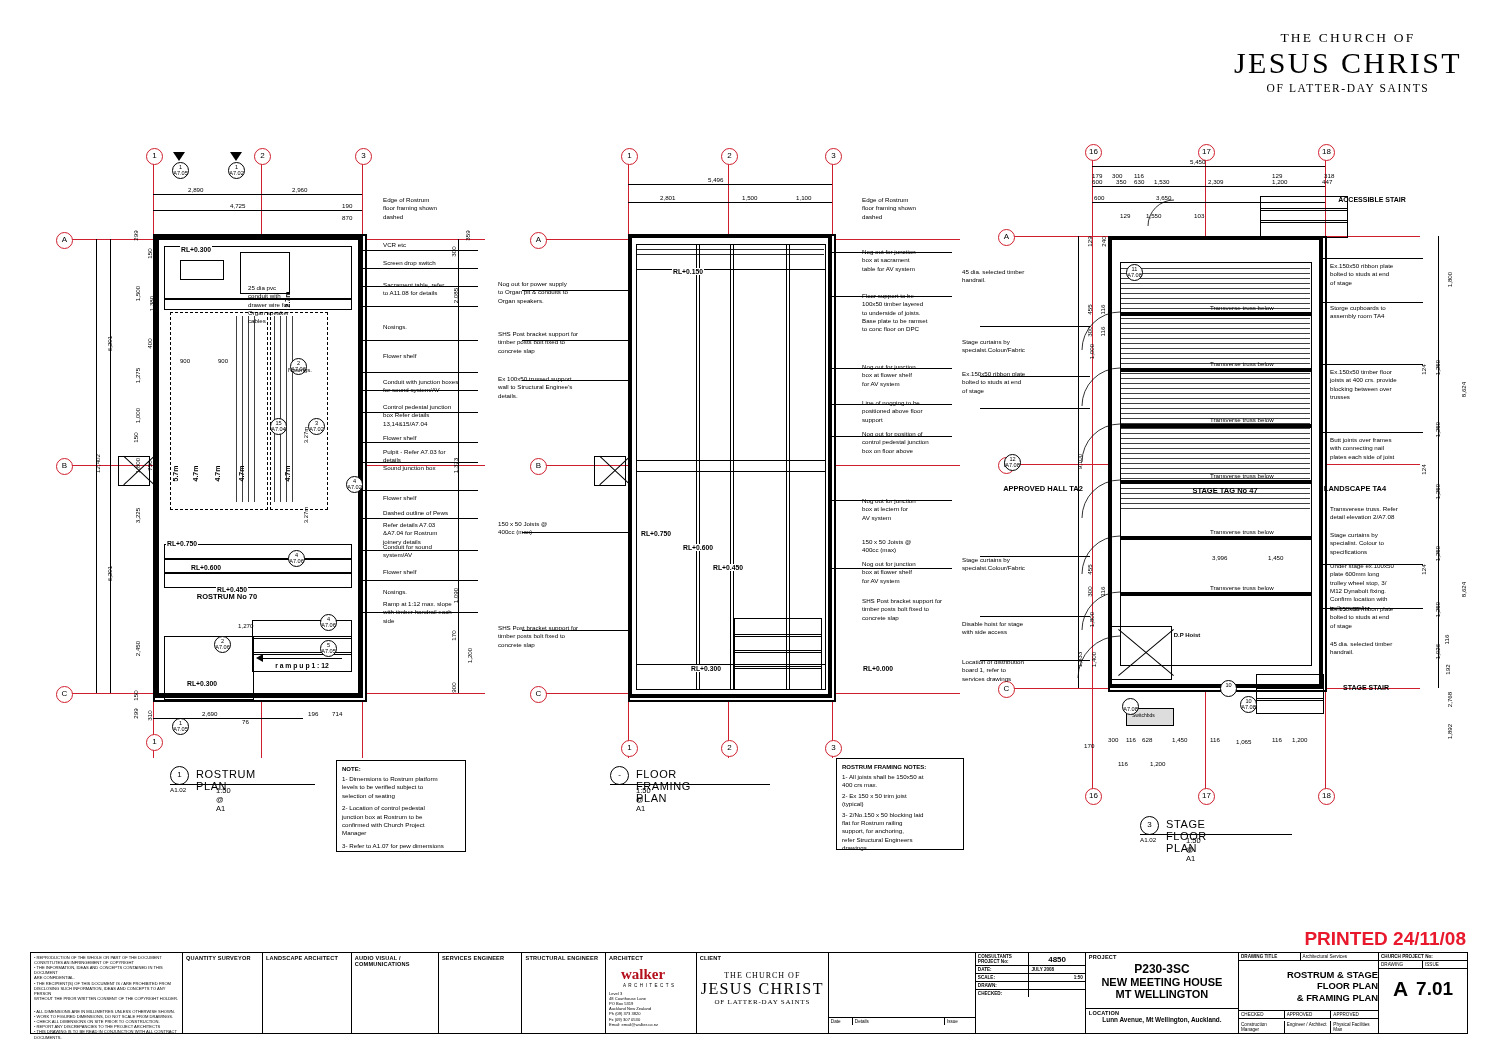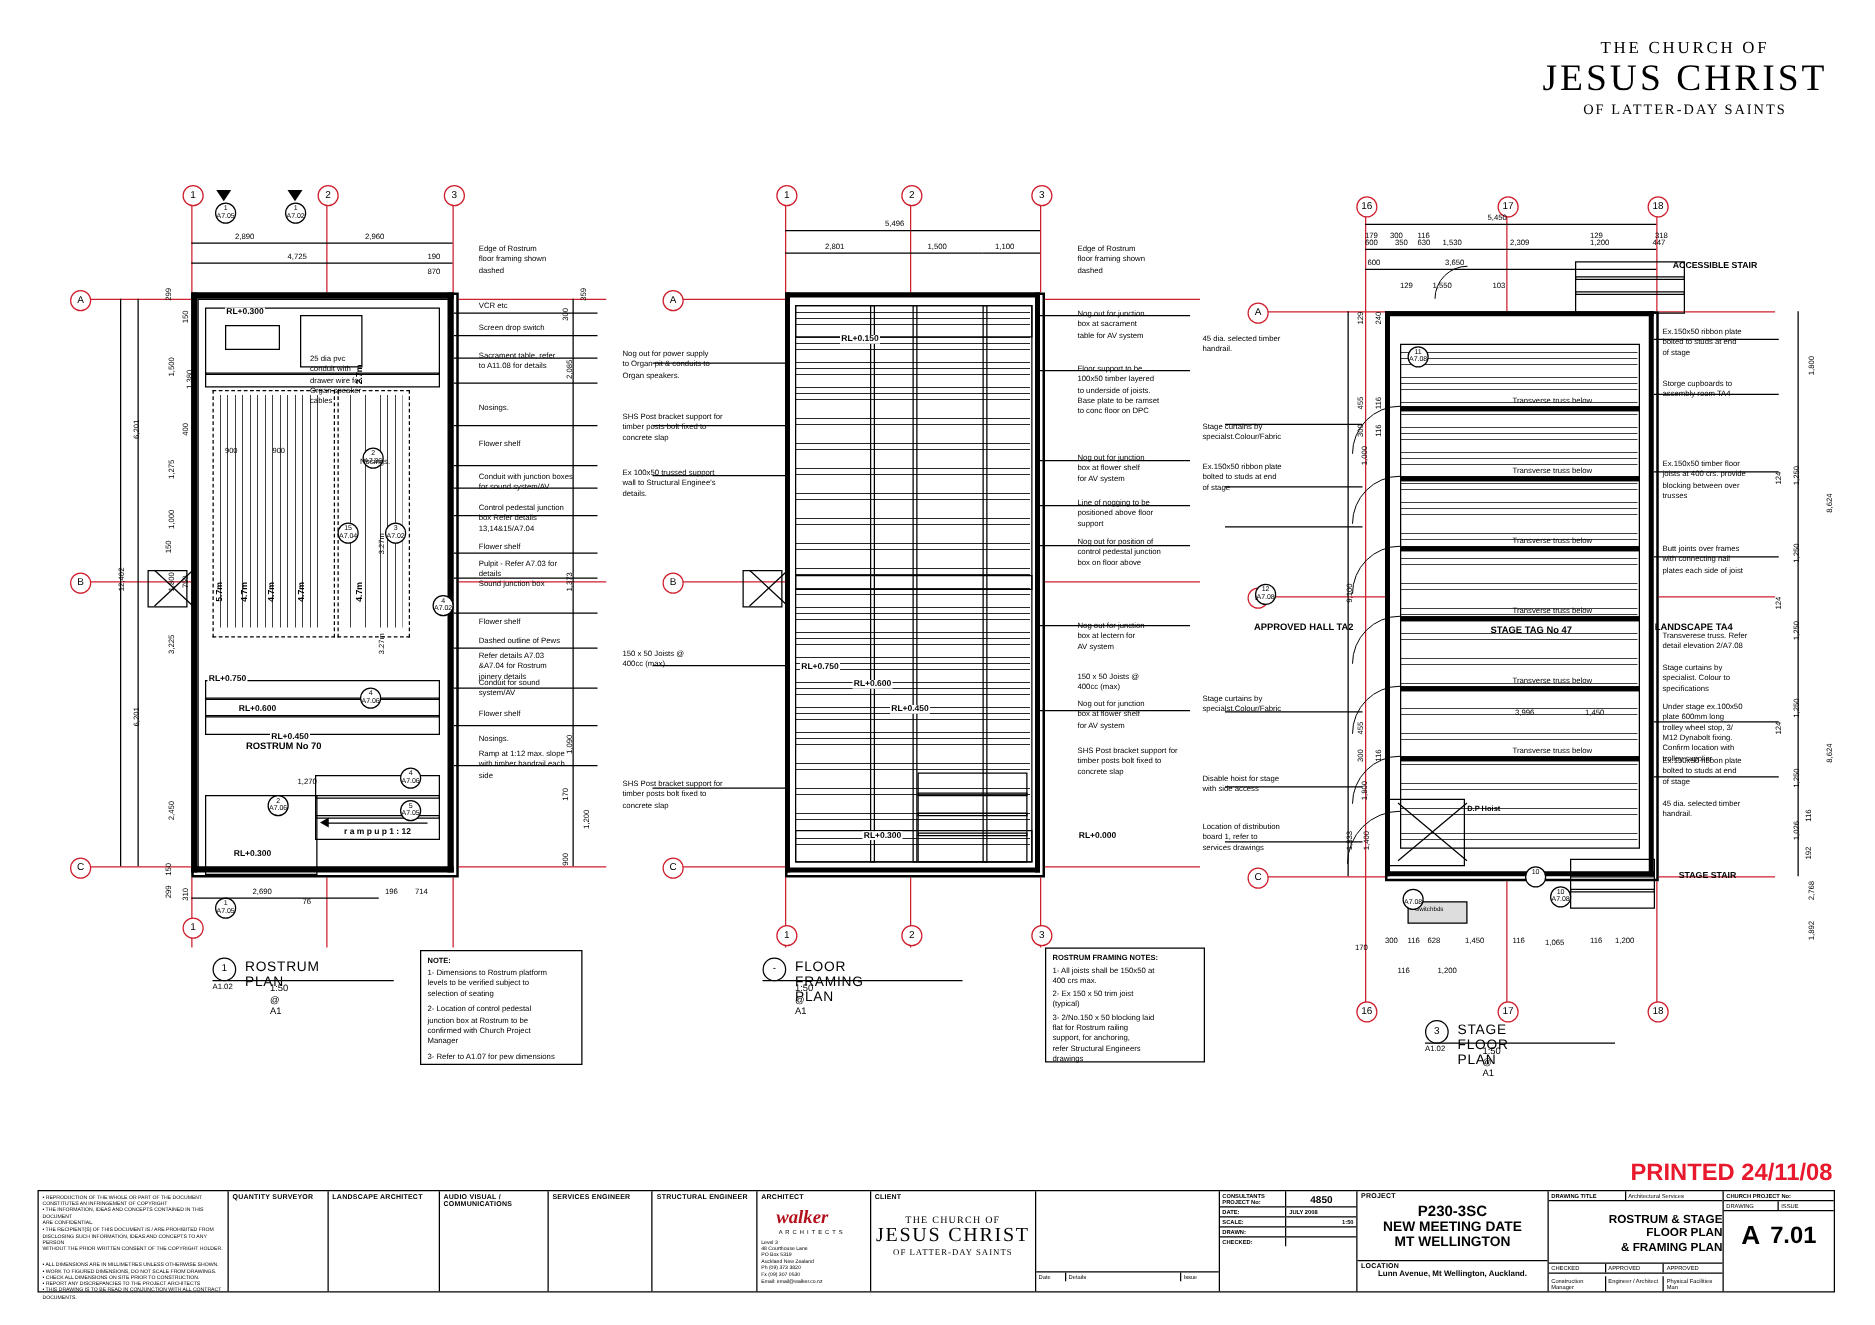--- a/index.html
+++ b/index.html
@@ -416,21 +416,21 @@
        400 crs max.</div>
     <div class="note" style="position:static;margin-top:2px;">2-    Ex 150 x 50 trim joist
        (typical)</div>
     <div class="note" style="position:static;margin-top:2px;">3-    2/No.150 x 50 blocking laid
        flat for Rostrum railing
        support, for anchoring,
        refer Structural Engineers
        drawings</div>
   </div>
 
-  <div class="abs" style="left:1060px;top:149px;width:400px;height:640px;">
+  <div class="abs" style="left:1060px;top:136px;width:400px;height:640px;">
     <div class="gl v" style="left:32px;top:18px;height:640px;"></div>
     <div class="gl v" style="left:145px;top:18px;height:640px;"></div>
     <div class="gl v" style="left:265px;top:18px;height:640px;"></div>
     <div class="gl h" style="left:-60px;top:100px;width:420px;"></div>
     <div class="gl h" style="left:-60px;top:328px;width:420px;"></div>
     <div class="gl h" style="left:-60px;top:552px;width:420px;"></div>
 
     <div class="bubble" style="left:25px;top:8px;">16</div>
     <div class="bubble" style="left:138px;top:8px;">17</div>
     <div class="bubble" style="left:258px;top:8px;">18</div>
@@ -676,21 +676,21 @@
     </div>
     <div class="cell" style="width:92px;">
       <div class="hdr">SERVICES ENGINEER</div>
     </div>
     <div class="cell" style="width:92px;">
       <div class="hdr">STRUCTURAL ENGINEER</div>
     </div>
 
     <div class="cell" style="width:100px;">
       <div class="hdr">ARCHITECT</div>
-      <div class="sig" style="font-size:15px;font-style:italic;font-weight:bold;color:#b3101c;margin:5px 0 0 12px;">walker</div>
+      <div class="sig" style="font-size:15px;font-weight:bold;color:#b3101c;margin:5px 0 0 12px;">walker</div>
       <div style="font-size:4.6px;letter-spacing:.6px;margin-left:14px;">A R C H I T E C T S</div>
       <div class="tbsmall" style="white-space:pre-line;margin-top:3px;">Level 3
 48  Courthouse  Lane
 PO Box 5319
 Auckland  New Zealand
 Ph (09) 373 3820
 Fx (09) 307 0530
 Email:  email@walker.co.nz</div>
     </div>
 
@@ -731,21 +731,21 @@
       <div style="display:flex;">
         <div class="subcell" style="width:54px;font-weight:bold;">CHECKED:</div>
         <div class="subcell" style="width:56px;border-right:0;"></div>
       </div>
     </div>
 
     <div class="cell" style="width:170px;padding:0;">
       <div style="padding:1px 3px;">
         <div class="hdr">PROJECT</div>
         <div style="text-align:center;font-size:12px;font-weight:bold;margin-top:2px;">P230-3SC</div>
-        <div style="text-align:center;font-size:11px;font-weight:bold;white-space:pre-line;line-height:1.12;">NEW MEETING DATE
+        <div style="text-align:center;font-size:11px;font-weight:bold;white-space:pre-line;line-height:1.12;">NEW MEETING HOUSE
 MT WELLINGTON</div>
       </div>
       <div style="border-top:1px solid #000;padding:1px 3px;margin-top:6px;">
         <div class="hdr">LOCATION</div>
         <div style="text-align:center;font-size:6.4px;font-weight:bold;">Lunn Avenue, Mt Wellington, Auckland.</div>
       </div>
     </div>
 
     <div class="cell" style="width:140px;padding:0;">
       <div style="display:flex;border-bottom:1px solid #000;">

